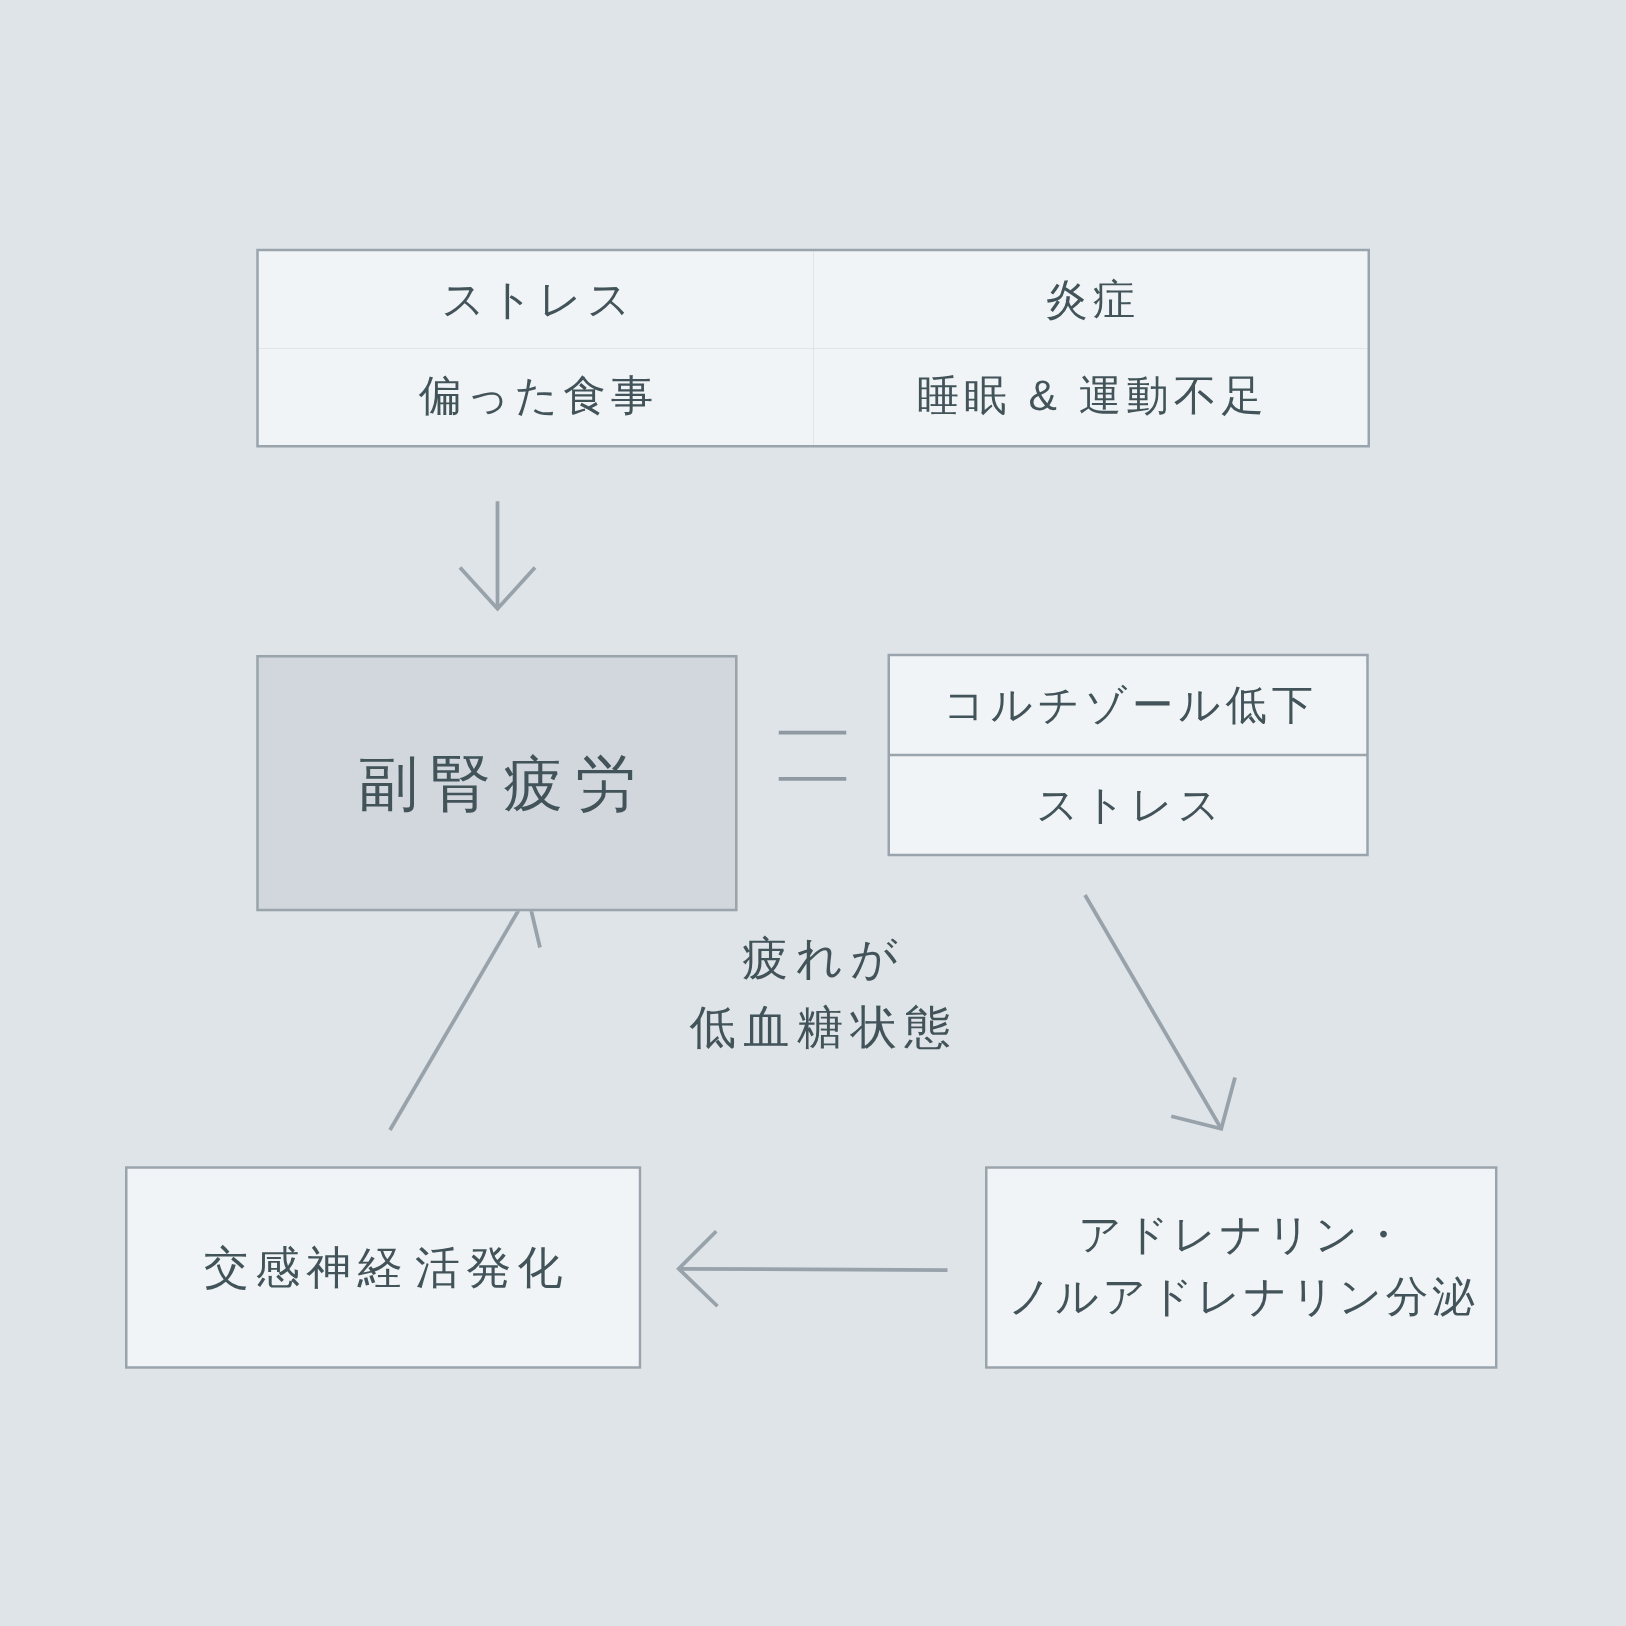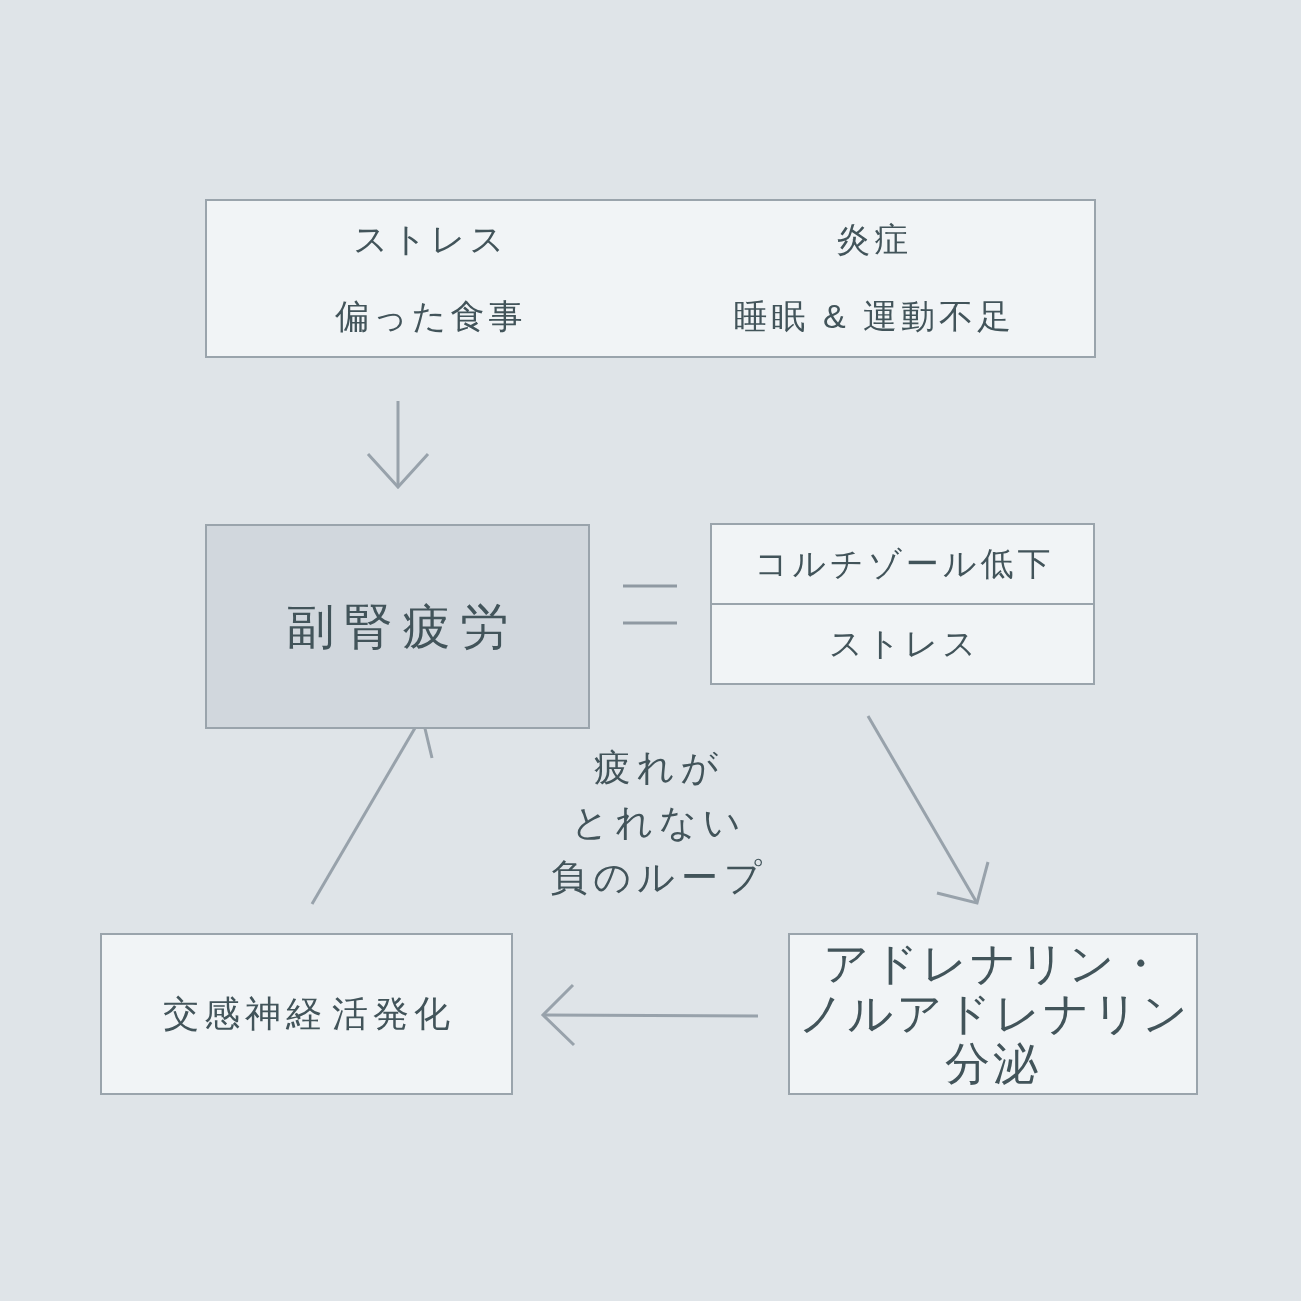--- a/index.html
+++ b/index.html
@@ -129,21 +129,21 @@
     top: 933px;
     width: 410px;
     height: 162px;
     background: #f1f4f6;
     border: 2px solid #9aa4ac;
     box-sizing: border-box;
     display: flex;
     flex-direction: column;
     align-items: center;
     justify-content: center;
-    font-size: 45px;
+    font-size: 34px;
     line-height: 50px;
     letter-spacing: 3px;
     text-indent: 3px;
     text-align: center;
   }
   .line { display: block; font-family: Liberation Serif, serif; }
 </style>
 </head>
 <body>
 
@@ -202,22 +202,21 @@
     <div class="cell">
       <span>コルチゾール低下</span>
     </div>
     <div class="cell">
       <span>ストレス</span>
     </div>
   </div>
 
   <div class="loop-caption">
     <span class="line">疲れが</span>
-    <span class="line">とれない</span>
-    <span class="line">負のループ</span>
+    <span class="line">低血糖状態</span>
   </div>
 
   <div class="sympathetic-box">
     <span class="line">交感神経</span>
     <span class="line">活発化</span>
   </div>
 
   <div class="adrenaline-box">
     <span class="line">アドレナリン・</span>
     <span class="line">ノルアドレナリン分泌</span>

